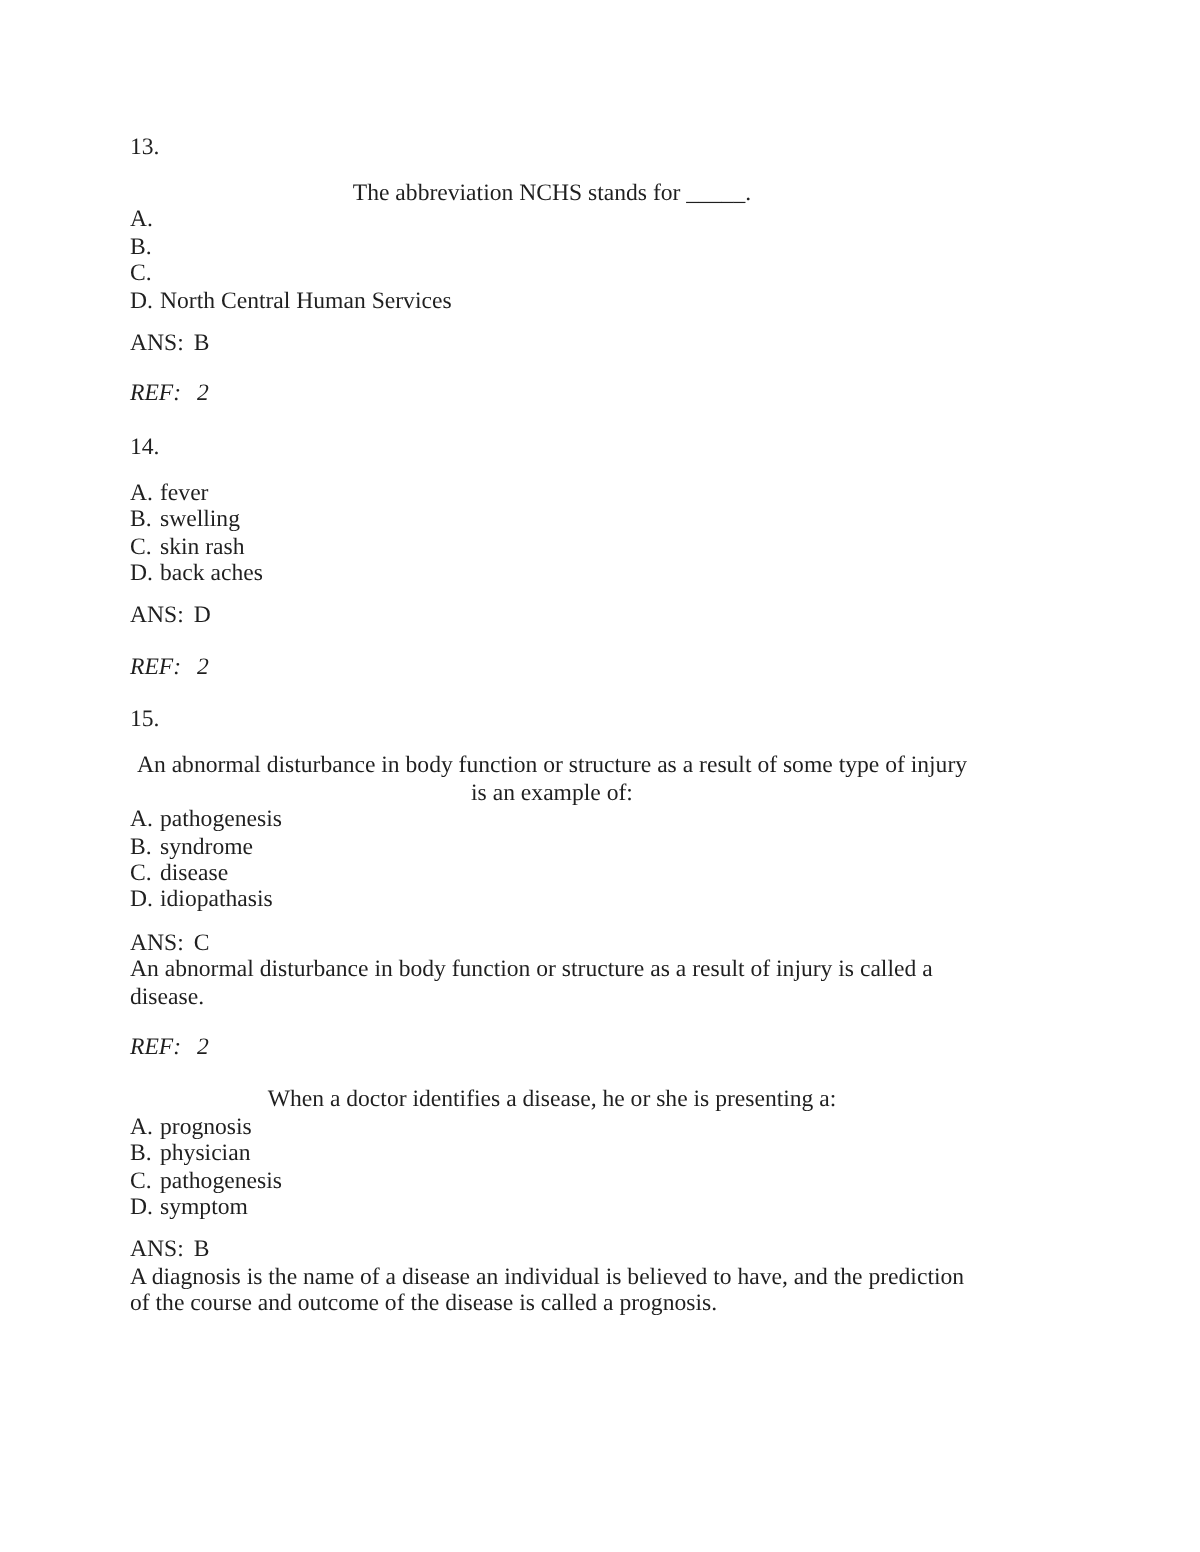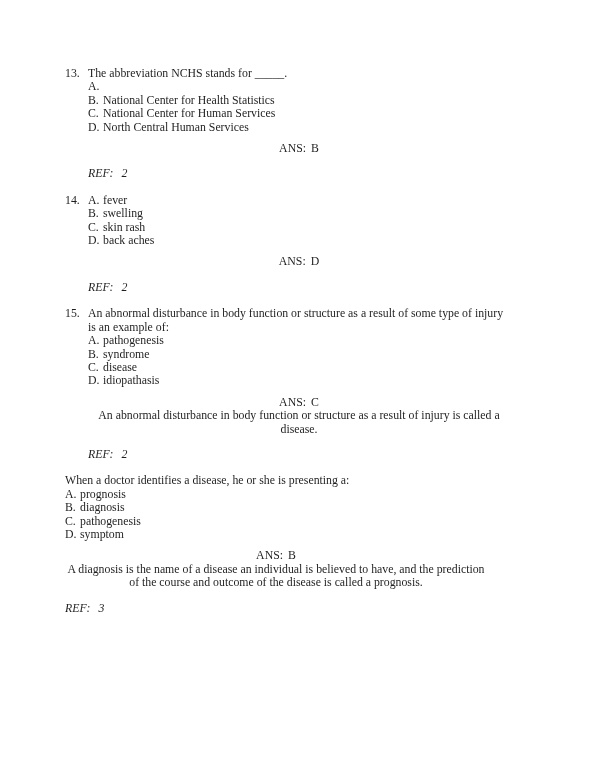--- a/index.html
+++ b/index.html
@@ -14,52 +14,50 @@
     height: 776px;
     background: #ffffff;
     padding: 67px 0 0 65px;
     font-family: "Liberation Serif", "DejaVu Serif", serif;
     font-size: 11.8px;
     line-height: 13.4px;
     color: #1f1f1f;
     overflow: hidden;
   }
   .question { margin-bottom: 13px; }
-  .q-row { display: flex; }
+  .q-row { display: flex; flex-direction: column; }
   .q-num { flex: 0 0 23px; width: 23px; }
   .q-body { width: 422px; }
-  .q-text { text-align: left; }
+  .q-text { text-align: center; }
   .opt { display: flex; }
   .opt-letter { flex: 0 0 15px; width: 15px; }
-  .ans-block { margin-top: 8px; text-align: center; }
+  .ans-block { margin-top: 8px; }
   .ans-value { margin-left: 5px; }
   .ref-line { margin-top: 12px; font-style: italic; }
   .ref-value { margin-left: 8px; }
 </style>
 </head>
 <body>
 
 <div class="page">
 
   <section class="question">
     <div class="q-row">
       <span class="q-num">13.</span>
       <div class="q-body">
         <div class="q-text">The abbreviation NCHS stands for _____.</div>
         <div class="options">
           <div class="opt">
             <span class="opt-letter">A.</span>
           </div>
           <div class="opt">
             <span class="opt-letter">B.</span>
-            <span class="opt-text">National Center for Health Statistics</span>
           </div>
           <div class="opt">
             <span class="opt-letter">C.</span>
-            <span class="opt-text">National Center for Human Services</span>
           </div>
           <div class="opt">
             <span class="opt-letter">D.</span>
             <span class="opt-text">North Central Human Services</span>
           </div>
         </div>
         <div class="ans-block">
           <div class="ans-line">
             <span class="ans-label">ANS:</span><span class="ans-value">B</span>
           </div>
@@ -145,37 +143,34 @@
     <div class="q-row">
       <div class="q-body">
         <div class="q-text">When a doctor identifies a disease, he or she is presenting a:</div>
         <div class="options">
           <div class="opt">
             <span class="opt-letter">A.</span>
             <span class="opt-text">prognosis</span>
           </div>
           <div class="opt">
             <span class="opt-letter">B.</span>
-            <span class="opt-text">diagnosis</span>
+            <span class="opt-text">physician</span>
           </div>
           <div class="opt">
             <span class="opt-letter">C.</span>
             <span class="opt-text">pathogenesis</span>
           </div>
           <div class="opt">
             <span class="opt-letter">D.</span>
             <span class="opt-text">symptom</span>
           </div>
         </div>
         <div class="ans-block">
           <div class="ans-line">
             <span class="ans-label">ANS:</span><span class="ans-value">B</span>
           </div>
           <div class="expl">A diagnosis is the name of a disease an individual is believed to have, and the prediction of the course and outcome of the disease is called a prognosis.</div>
         </div>
-        <div class="ref-line">
-          <span class="ref-label">REF:</span><span class="ref-value">3</span>
-        </div>
       </div>
     </div>
   </section>
 
 </div>
 
 </body></html>

